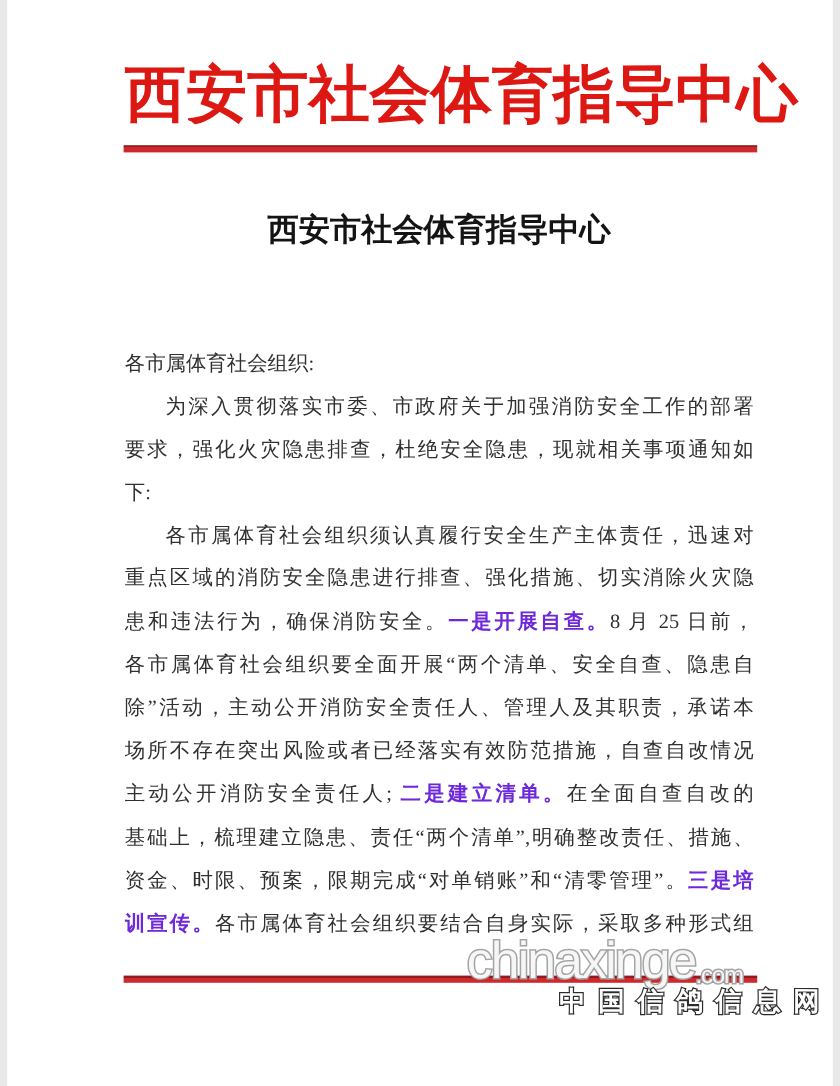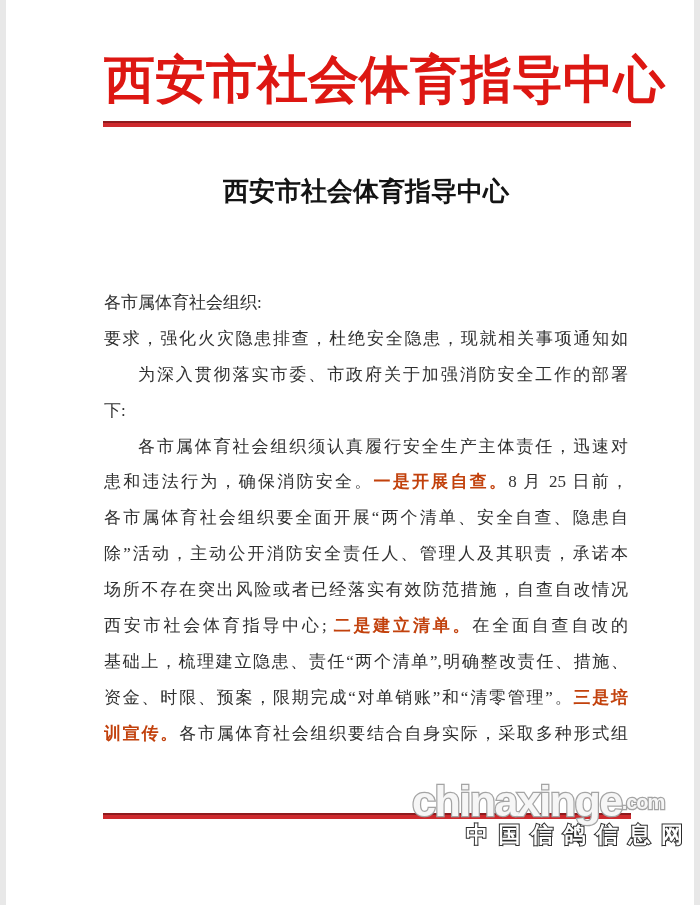--- a/index.html
+++ b/index.html
@@ -30,29 +30,28 @@
   .body-text{
     position:absolute; left:98px; width:524px; top:285px;
     color:#303030; font-size:17px;
   }
   .bodyline{
     height:35.9px; line-height:35.9px; overflow:hidden;
     text-align:justify; text-align-last:justify;
   }
   .bodyline.short{ text-align-last:left; }
   .bodyline.indent{ text-indent:2em; }
-  .bodyline .b{ font-weight:bold; color:#c2410c; }
+  .bodyline .b{ font-weight:bold; color:#6d28d9; }
   
   .wm-en{
     position:absolute; left:383px; top:780px; z-index:2;
-    display:flex; align-items:center;
-    font-family:"Liberation Sans","DejaVu Sans",sans-serif; font-weight:bold;
+    display:flex; align-items:flex-end;
+    font-family:"Liberation Sans","DejaVu Sans",sans-serif; font-weight:normal;
     color:#f6f6f6; -webkit-text-stroke:2.5px #a4a4a4; paint-order:stroke;
     white-space:nowrap;
-    margin-left:23px;
   }
   .wm-en .site{ font-size:43px; line-height:1; letter-spacing:-1.5px; }
   .wm-en .tld{ font-size:20px; line-height:1; letter-spacing:-1px; }
   .wm-cn{
     position:absolute; left:460px; top:825px; z-index:2;
     font-family:"Liberation Sans","DejaVu Sans",sans-serif; font-weight:bold;
     font-size:22px; line-height:20px; letter-spacing:10.5px; white-space:nowrap;
     color:#ffffff; -webkit-text-stroke:2px #2b2b2b; paint-order:stroke;
   }
 </style>
@@ -63,29 +62,30 @@
 
   <div class="letterhead-title">西安市社会体育指导中心</div>
   <div class="rule rule-top"></div>
 
   <div class="doc-title">
     <div>西安市社会体育指导中心</div>
   </div>
 
   <div class="body-text">
     <div class="bodyline short"><span>各市属体育社会组织:</span></div>
+    <div class="bodyline indent"><span>为深入贯彻落实市委、市政府关于加强消防安全工作的部署</span></div>
     <div class="bodyline"><span>要求，强化火灾隐患排查，杜绝安全隐患，现就相关事项通知如</span></div>
-    <div class="bodyline indent"><span>为深入贯彻落实市委、市政府关于加强消防安全工作的部署</span></div>
     <div class="bodyline short"><span>下:</span></div>
     <div class="bodyline indent"><span>各市属体育社会组织须认真履行安全生产主体责任，迅速对</span></div>
+    <div class="bodyline"><span>重点区域的消防安全隐患进行排查、强化措施、切实消除火灾隐</span></div>
     <div class="bodyline"><span>患和违法行为，确保消防安全。</span><span class="b">一是开展自查。</span><span>8 月 25 日前，</span></div>
     <div class="bodyline"><span>各市属体育社会组织要全面开展“两个清单、安全自查、隐患自</span></div>
     <div class="bodyline"><span>除”活动，主动公开消防安全责任人、管理人及其职责，承诺本</span></div>
     <div class="bodyline"><span>场所不存在突出风险或者已经落实有效防范措施，自查自改情况</span></div>
-    <div class="bodyline"><span>西安市社会体育指导中心; </span><span class="b">二是建立清单。</span><span>在全面自查自改的</span></div>
+    <div class="bodyline"><span>主动公开消防安全责任人; </span><span class="b">二是建立清单。</span><span>在全面自查自改的</span></div>
     <div class="bodyline"><span>基础上，梳理建立隐患、责任“两个清单”,明确整改责任、措施、</span></div>
     <div class="bodyline"><span>资金、时限、预案，限期完成“对单销账”和“清零管理”。</span><span class="b">三是培</span></div>
     <div class="bodyline"><span class="b">训宣传。</span><span>各市属体育社会组织要结合自身实际，采取多种形式组</span></div>
   </div>
 
   <div class="rule rule-bottom"></div>
   <div class="wm-en">
     <span class="site">chinaxinge</span>
       <span class="tld">.com</span>
   </div>

